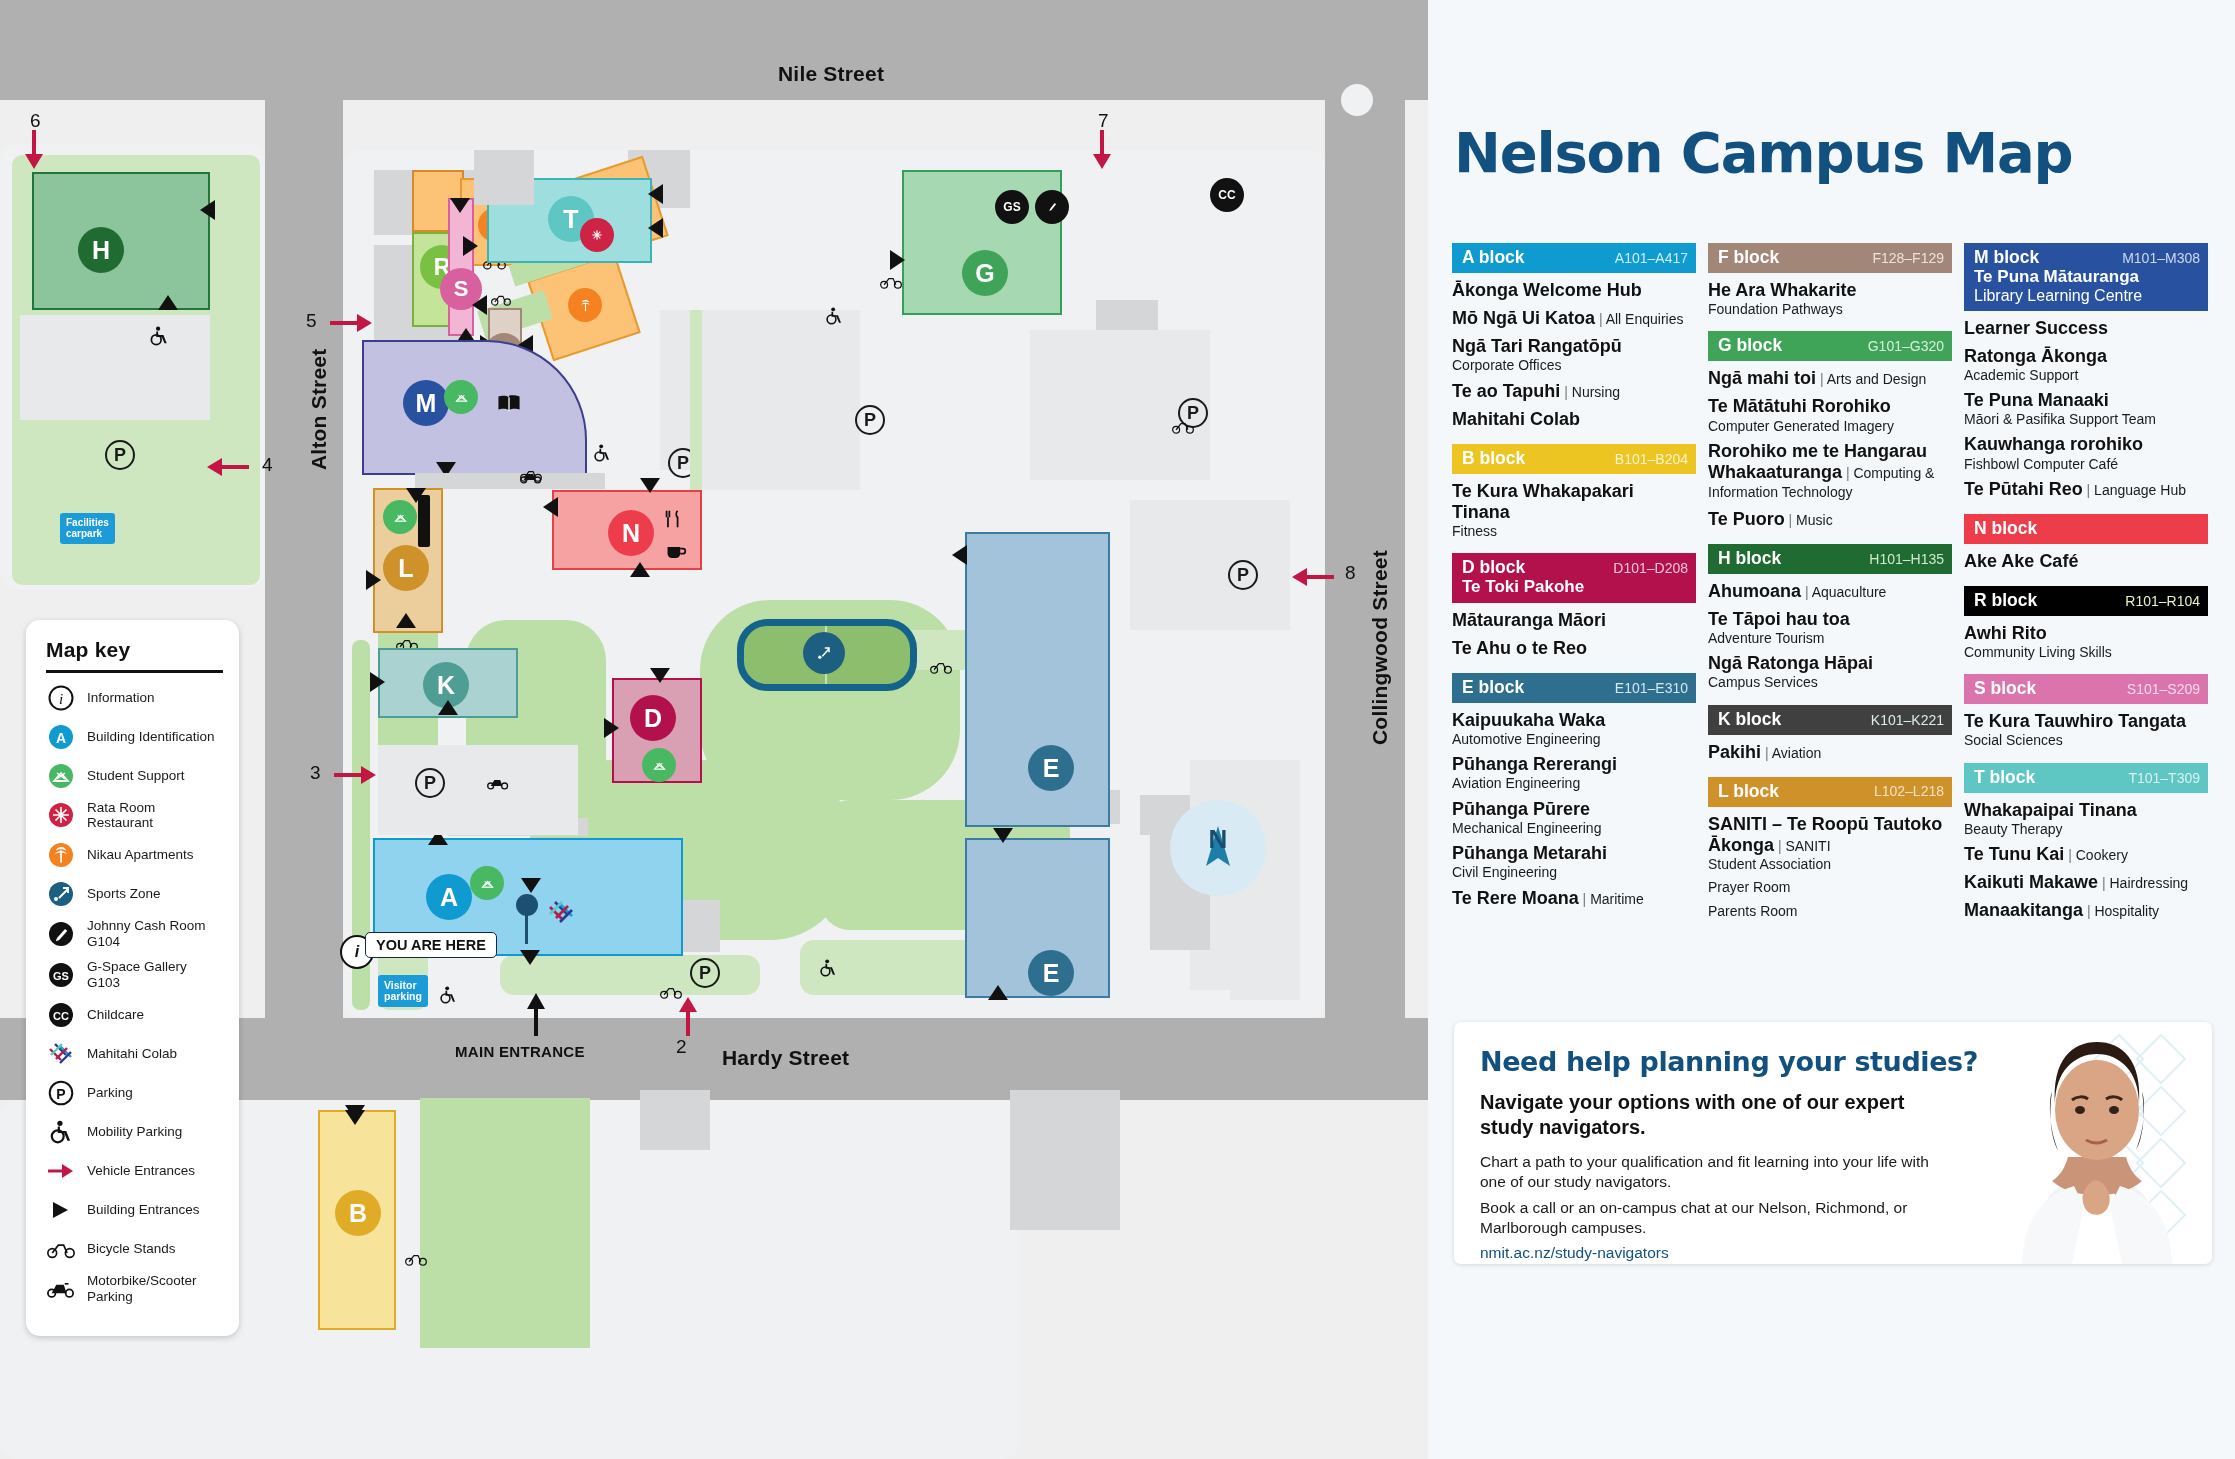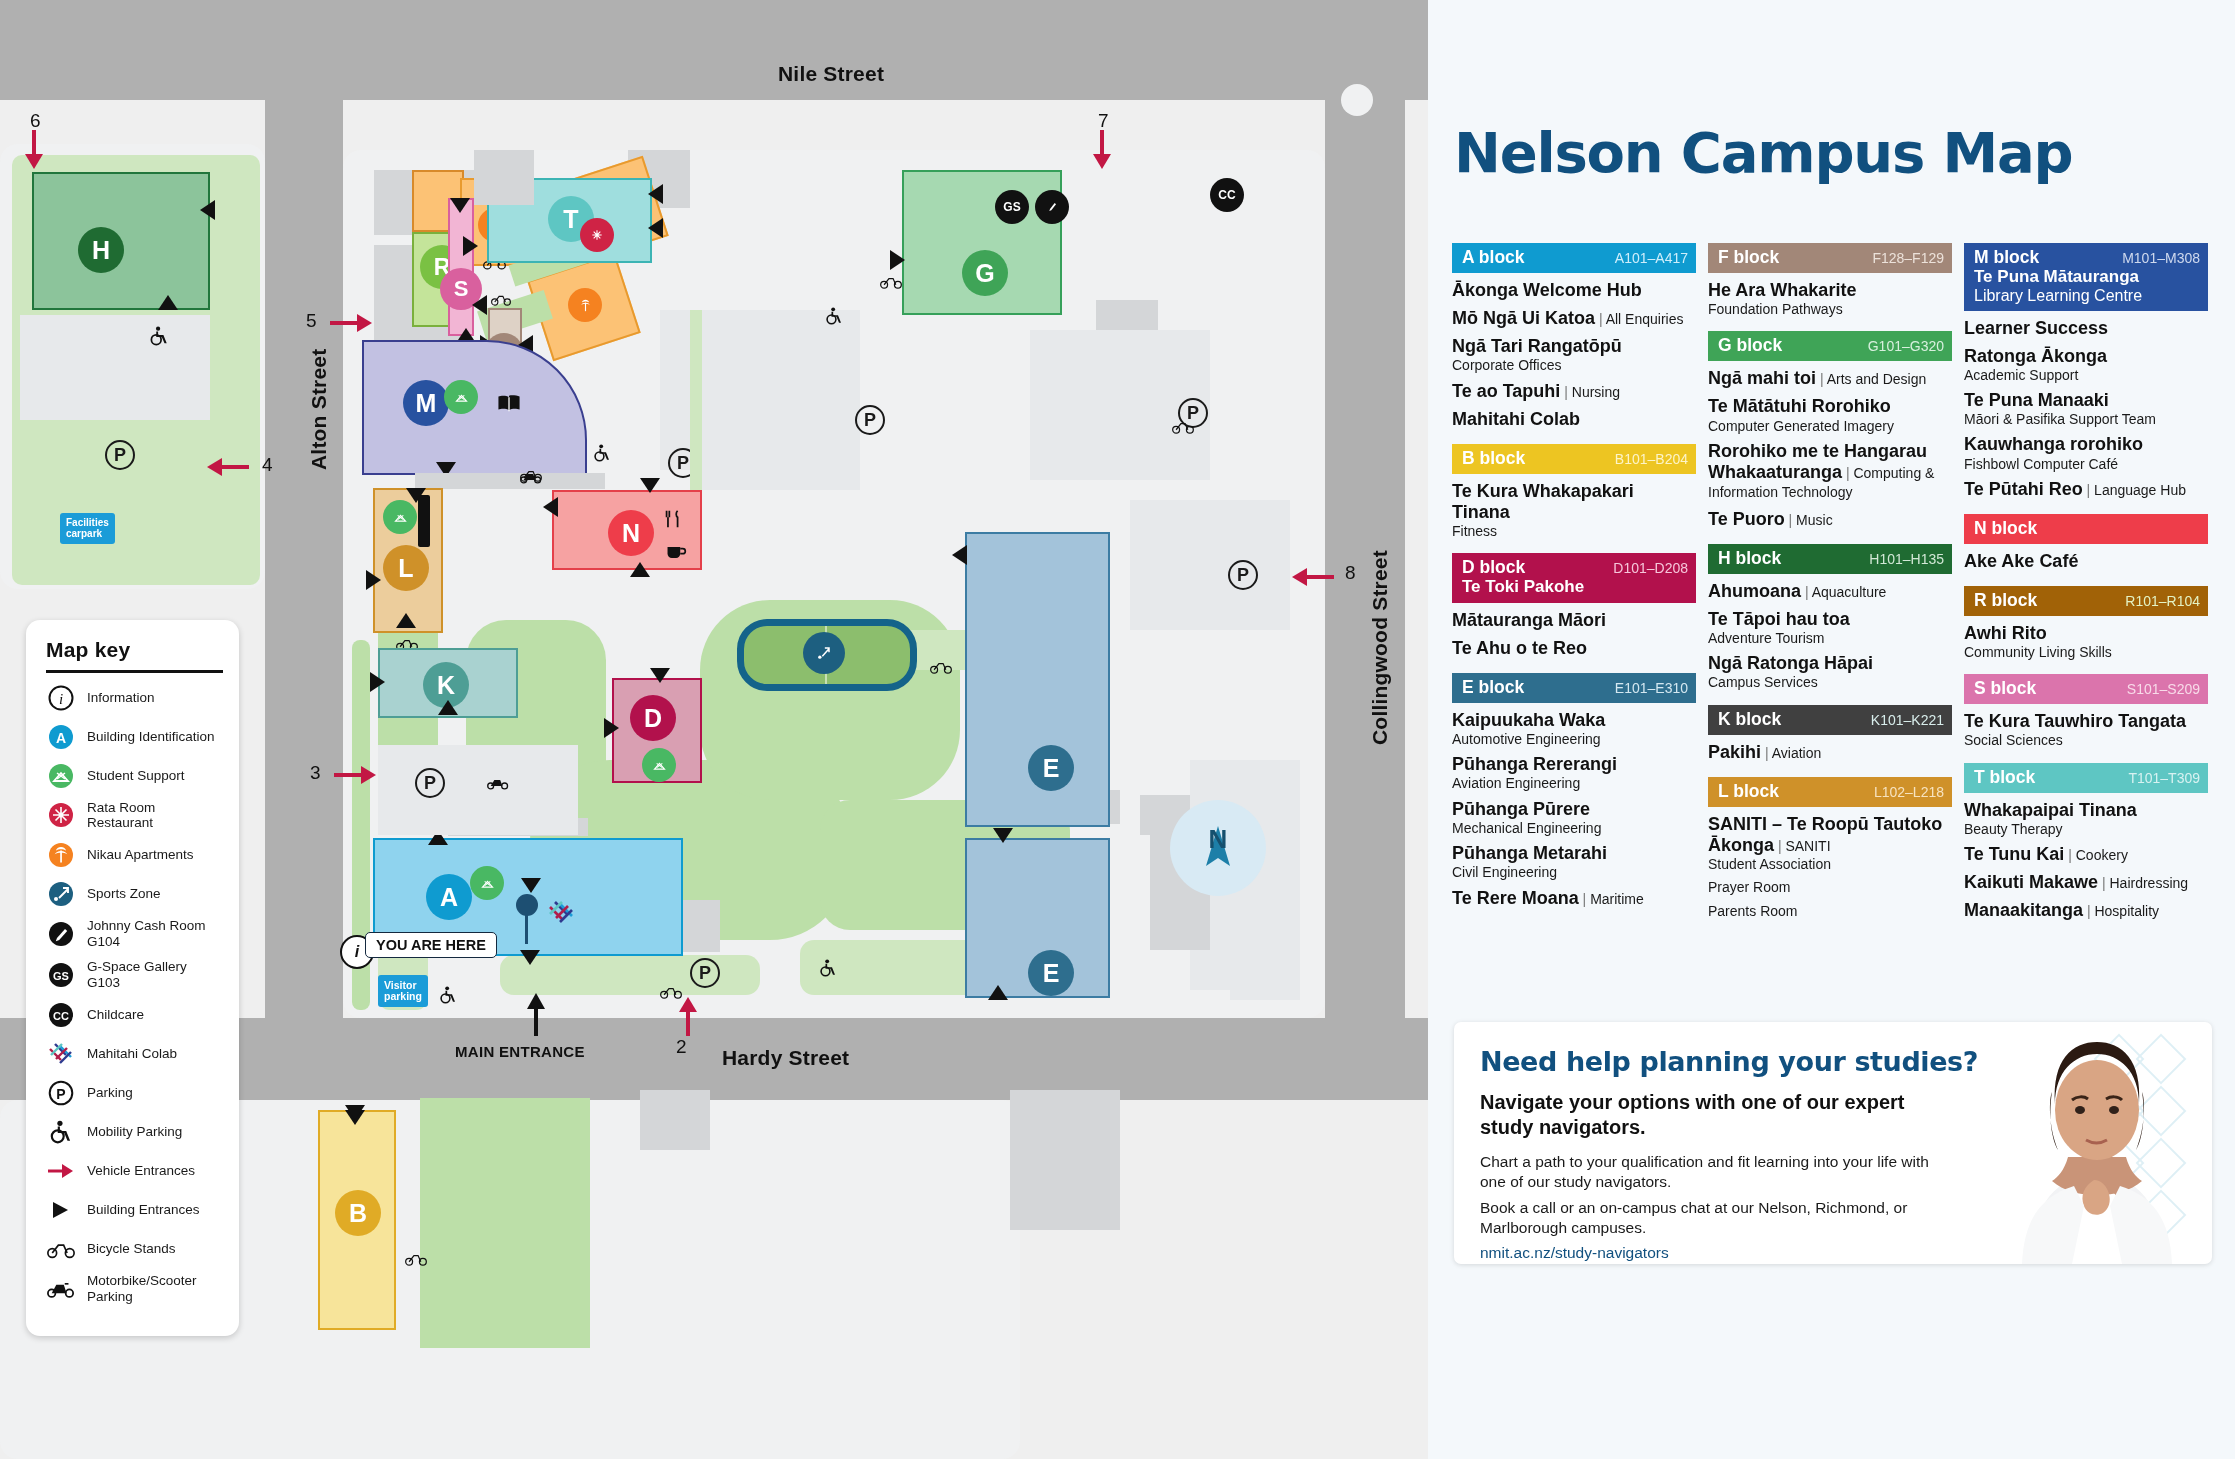--- a/index.html
+++ b/index.html
@@ -841,21 +841,21 @@
             <span class="brange" style="color: rgb(210, 232, 214);">H101–H135</span>
           </div>
           <div class="bitem"><span class="mi">Ahumoana</span><span class="sep"> | </span><span class="en">Aquaculture</span></div>
           <div class="bitem"><span class="mi">Te Tāpoi hau toa</span><span class="en blk">Adventure Tourism</span></div>
           <div class="bitem"><span class="mi">Ngā Ratonga Hāpai</span><span class="en blk">Campus Services</span></div>
           <div class="bhdr" style="background: #404040;">
             <span class="bname">K block</span>
             <span class="brange" style="color: rgb(216, 237, 235);">K101–K221</span>
           </div>
           <div class="bitem"><span class="mi">Pakihi</span><span class="sep"> | </span><span class="en">Aviation</span></div>
-          <div class="bhdr" style="background: rgb(207, 145, 41);">
+          <div class="bhdr" style="background: rgb(207, 145, 41); align-items: center;">
             <span class="bname">L block</span>
             <span class="brange" style="color: rgb(247, 227, 192);">L102–L218</span>
           </div>
           <div class="bitem"><span class="mi">SANITI – Te Roopū Tautoko Ākonga</span><span class="sep"> | </span><span class="en">SANITI</span><span class="en blk">Student Association</span></div>
           <div class="bitem">
             <span class="en blk">Prayer Room</span>
           </div>
           <div class="bitem">
             <span class="en blk">Parents Room</span>
           </div>
@@ -872,21 +872,21 @@
           <div class="bitem"><span class="mi">Learner Success</span></div>
           <div class="bitem"><span class="mi">Ratonga Ākonga</span><span class="en blk">Academic Support</span></div>
           <div class="bitem"><span class="mi">Te Puna Manaaki</span><span class="en blk">Māori &amp; Pasifika Support Team</span></div>
           <div class="bitem"><span class="mi">Kauwhanga rorohiko</span><span class="en blk">Fishbowl Computer Café</span></div>
           <div class="bitem"><span class="mi">Te Pūtahi Reo</span><span class="sep"> | </span><span class="en">Language Hub</span></div>
           <div class="bhdr" style="background: rgb(238, 61, 74);">
             <span class="bname">N block</span>
             <span class="brange" style="color: rgb(251, 208, 211);"></span>
           </div>
           <div class="bitem"><span class="mi">Ake Ake Café</span></div>
-          <div class="bhdr" style="background: #a16207; gap: 24px;">
+          <div class="bhdr" style="background: #000000; gap: 24px;">
             <span class="bname">R block</span>
             <span class="brange" style="color: rgb(228, 243, 196);">R101–R104</span>
           </div>
           <div class="bitem"><span class="mi">Awhi Rito</span><span class="en blk">Community Living Skills</span></div>
           <div class="bhdr" style="background: rgb(219, 116, 172);">
             <span class="bname">S block</span>
             <span class="brange" style="color: rgb(248, 219, 233);">S101–S209</span>
           </div>
           <div class="bitem"><span class="mi">Te Kura Tauwhiro Tangata</span><span class="en blk">Social Sciences</span></div>
           <div class="bhdr" style="background: rgb(94, 198, 195);">

